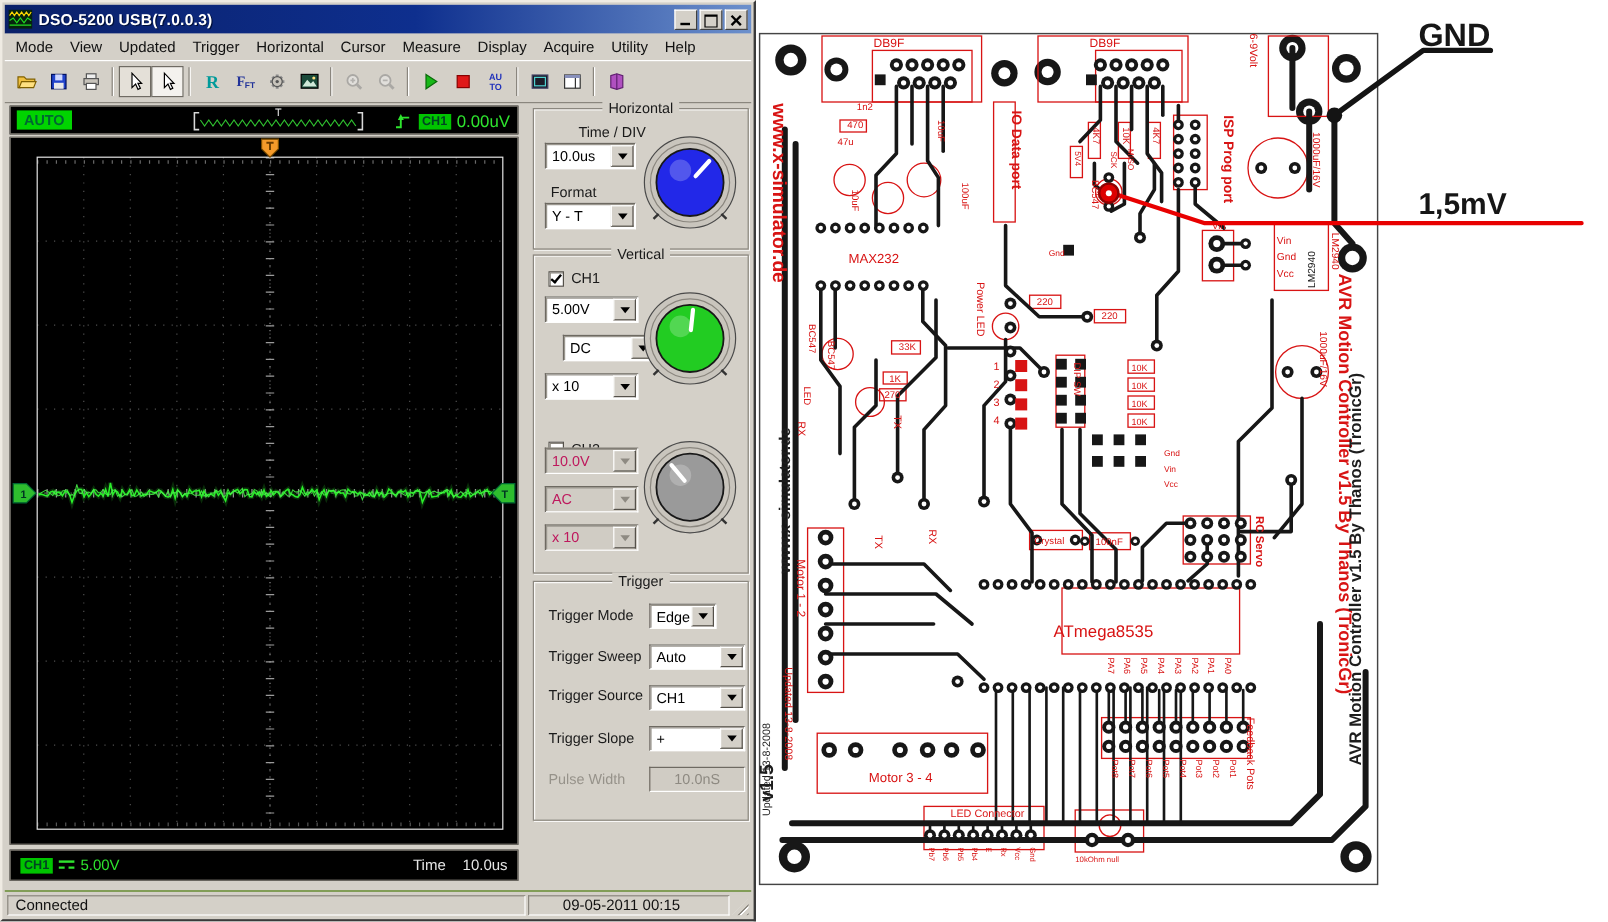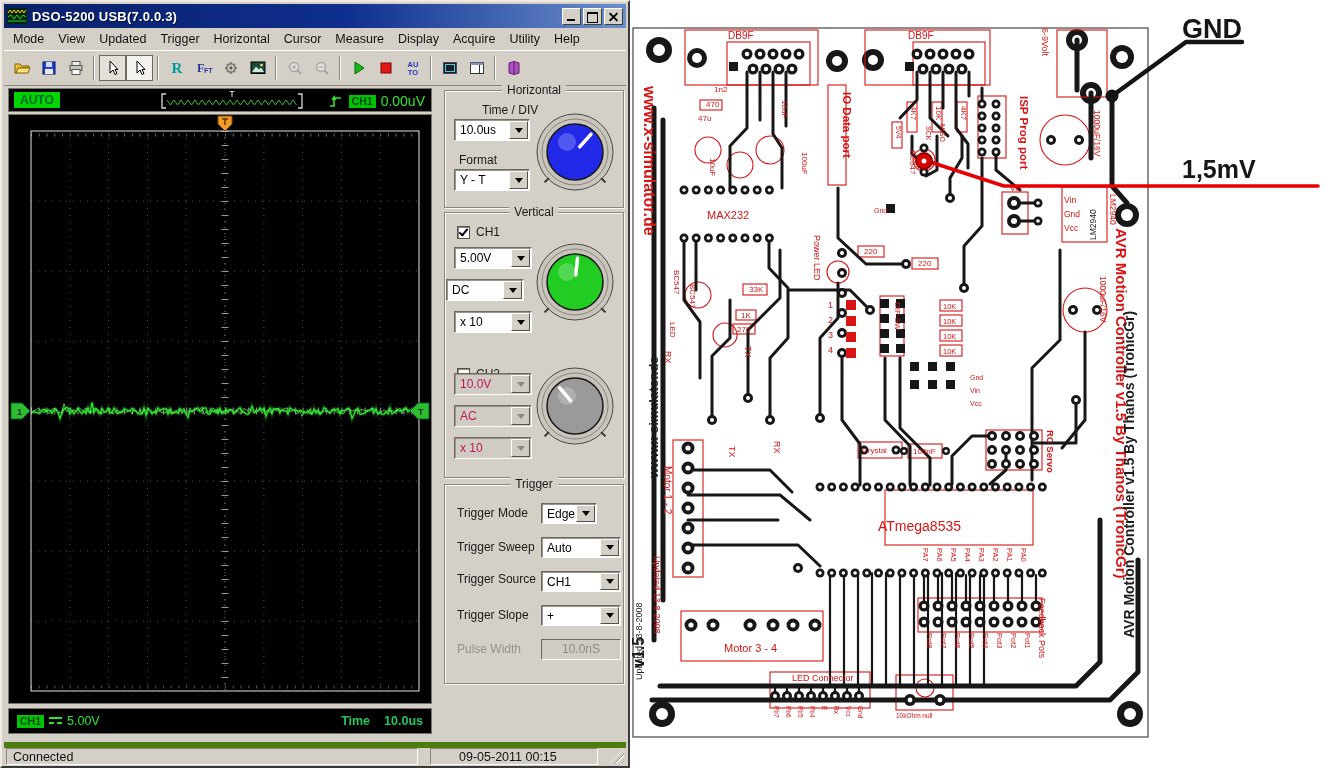--- a/index.html
+++ b/index.html
@@ -49,21 +49,21 @@
   .display{position:absolute;left:0;top:30px;width:424px;height:590px;background:#000;
     border:1px solid #7a766e;box-sizing:border-box;}
   .infobar{position:absolute;left:0;top:624px;width:424px;height:26px;background:#000;
     border:1px solid #7a766e;box-sizing:border-box;display:flex;align-items:center;justify-content:space-between;
     padding:0 8px;}
   .infobar .left-grp{display:flex;align-items:center;gap:5px;}
   .ch-volt{color:#2ee42e;font-size:12.5px;}
   .dc-sym{display:inline-block;width:13px;height:7px;border-top:2px solid #2ee42e;position:relative;}
   .dc-sym::after{content:"";position:absolute;left:0;top:3px;width:13px;border-top:2px dashed #2ee42e;}
   .time-grp{display:flex;gap:14px;}
-  .time-label,.time-val{color:#22c55e;font-size:12.5px;font-weight:bold;}
+  .time-label,.time-val{color:#e5e5e5;font-size:12.5px;}
 
   
   .panel{position:absolute;left:438px;top:0;width:186px;bottom:0;}
   .group{position:absolute;left:2px;right:4px;border:1px solid #8b877f;
     box-shadow:inset 1px 1px 0 rgba(255,255,255,.85),1px 1px 0 rgba(255,255,255,.85);}
   .group-title{position:absolute;top:-8px;left:50%;transform:translateX(-50%);
     background:#d4d0c8;padding:0 5px;font-size:12px;color:#1a1a1a;white-space:nowrap;}
   .lbl{position:absolute;font-size:12px;color:#1a1a1a;}
   .lbl.dis{color:#96928a;}
   .combo{position:absolute;height:22px;background:#fff;border:1px solid;border-color:#6e6a62 #fff #fff #6e6a62;
@@ -81,21 +81,21 @@
   .cbline{position:absolute;display:flex;align-items:center;gap:6px;}
   .cb{width:13px;height:13px;background:#fff;border:1px solid #55514a;box-shadow:inset 1px 1px 0 #8a867e;box-sizing:border-box;}
   .cb.checked::after{content:"";display:block;width:7px;height:3px;border-left:2px solid #000;
     border-bottom:2px solid #000;transform:rotate(-50deg);margin:2px 0 0 1px;}
   .cblabel{font-size:12px;color:#1a1a1a;}
   .knob{position:absolute;width:86px;height:86px;}
   .trow-label{position:absolute;left:12px;font-size:12px;color:#1a1a1a;}
 
   
   .statusbar{position:absolute;left:2px;right:2px;bottom:2px;height:22px;background:#d4d0c8;
-    border-top:6px solid #4d7c0f;display:flex;align-items:center;padding:2px 2px 1px 2px;box-sizing:border-box;gap:12px;}
+    border-top:1px solid #4d7c0f;display:flex;align-items:center;padding:2px 2px 1px 2px;box-sizing:border-box;gap:2px;}
   .sb-cell{height:17px;border:1px solid;border-color:#8a867e #fff #fff #8a867e;font-size:12.5px;color:#111;
     display:flex;align-items:center;box-sizing:border-box;}
   .sb-left{flex:1;padding-left:6px;}
   .sb-right{width:168px;padding-left:28px;}
   .grip{width:14px;height:14px;align-self:flex-end;
     background:repeating-linear-gradient(135deg,transparent 0 3px,#908c84 3px 4px,#fff 4px 5px);
     clip-path:polygon(100% 0,100% 100%,0 100%);}
 
   
   #pcb{position:absolute;left:630px;top:0;width:710px;height:768px;background:#fff;}
@@ -374,21 +374,21 @@
           <span class="cbline" style="left:12px;top:12px;">
             <span class="cb checked"></span>
             <span class="cblabel">CH1</span>
           </span>
           <div class="combo" style="left:9px;top:34px;width:78px;">
             <span class="cval">5.00V</span>
             <span class="cbtn">
                 <span class="arrow"></span>
               </span>
           </div>
-          <div class="combo" style="left:1px;top:66px;width:78px;">
+          <div class="combo" style="left:24px;top:66px;width:78px;">
             <span class="cval">DC</span>
             <span class="cbtn">
                 <span class="arrow"></span>
               </span>
           </div>
           <div class="combo" style="left:9px;top:98px;width:78px;">
             <span class="cval">x 10</span>
             <span class="cbtn">
                 <span class="arrow"></span>
               </span>

